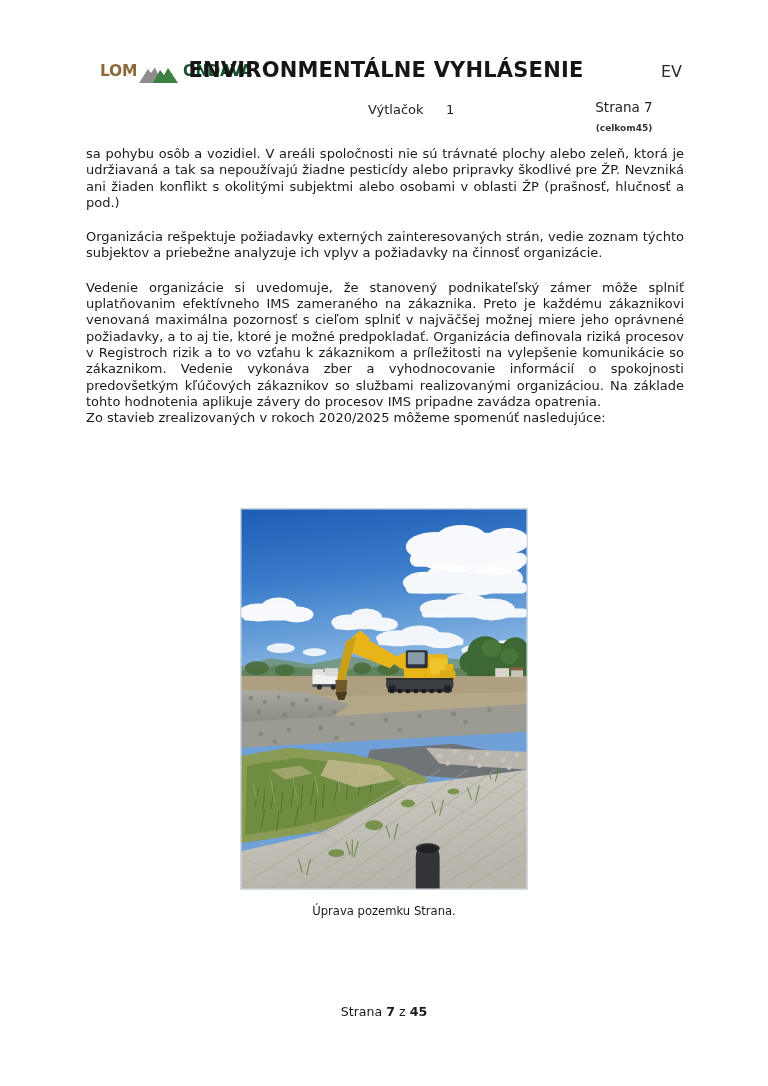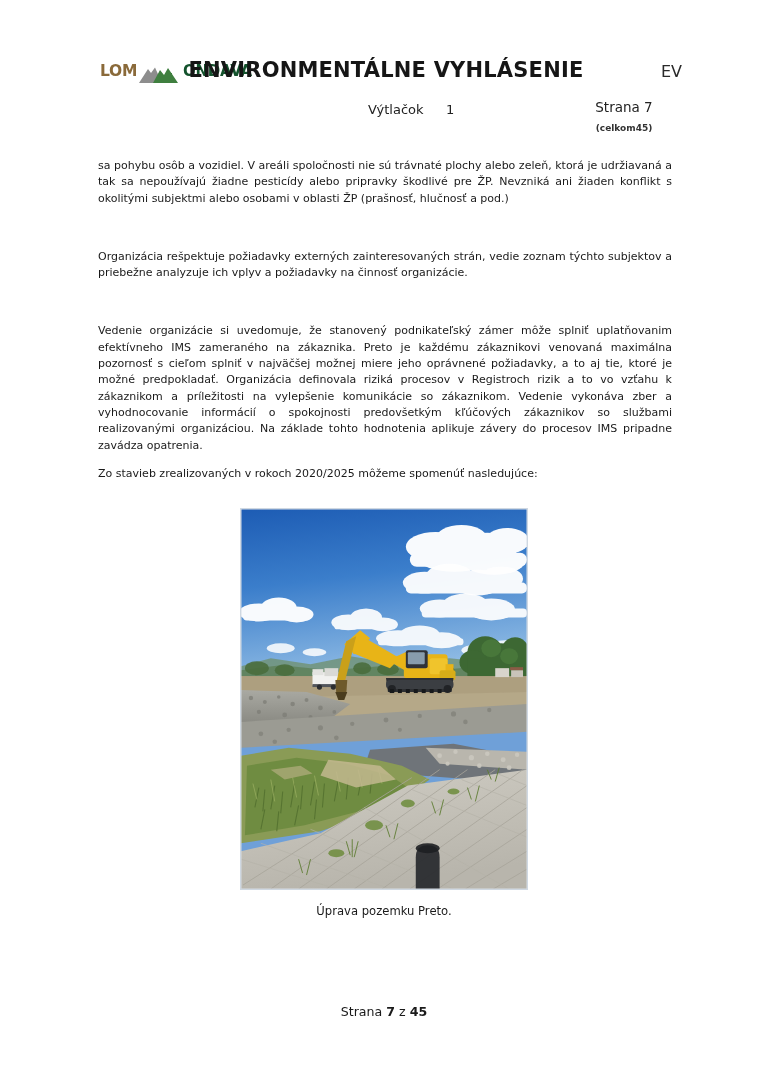--- a/index.html
+++ b/index.html
@@ -127,22 +127,22 @@
   }
 
   
   .content {
     position: absolute;
     left: 86px;
     top: 146px;
     width: 598px;
   }
   p.para {
-    margin: 12px;
-    font-size: 11px;
+    margin: 0;
+    font-size: 13px;
     line-height: 16.3px;
     color: #1a1a1a;
     text-align: justify;
     text-justify: inter-word;
   }
   p.para.nojust { text-align: left; }
   .gap-md { height: 18px; }
 
   
   .figure {
@@ -471,21 +471,21 @@
           <ellipse cx="214" cy="284" rx="6" ry="3"></ellipse>
         </g>
 
         <path d="M176 382 L176 350 Q176 338 188 338 Q200 338 200 350 L200 382 Z" fill="#24262a" opacity="0.9"></path>
         <ellipse cx="188" cy="341" rx="12" ry="5" fill="#1d1f22" opacity="0.9"></ellipse>
 
         <rect x="0" y="0" width="288" height="382" fill="none" stroke="#d6dce4" stroke-width="1"></rect>
       </svg>
     </div>
 
-    <div class="fig-caption">Úprava pozemku Preto.</div>
+    <div class="fig-caption">Úprava pozemku Strana.</div>
   </div>
 
   <div class="doc-footer">
     <span>Strana</span>
     <b>7</b>
     <span>z</span>
     <b>45</b>
   </div>
 
 </div>

